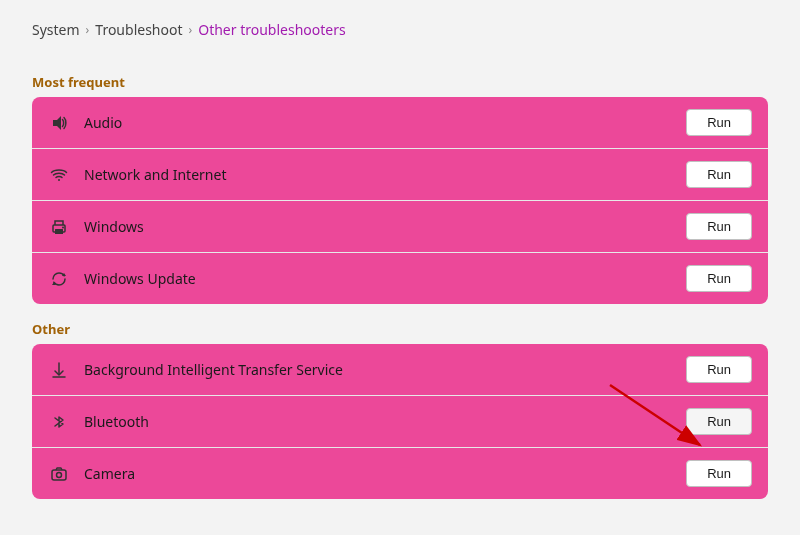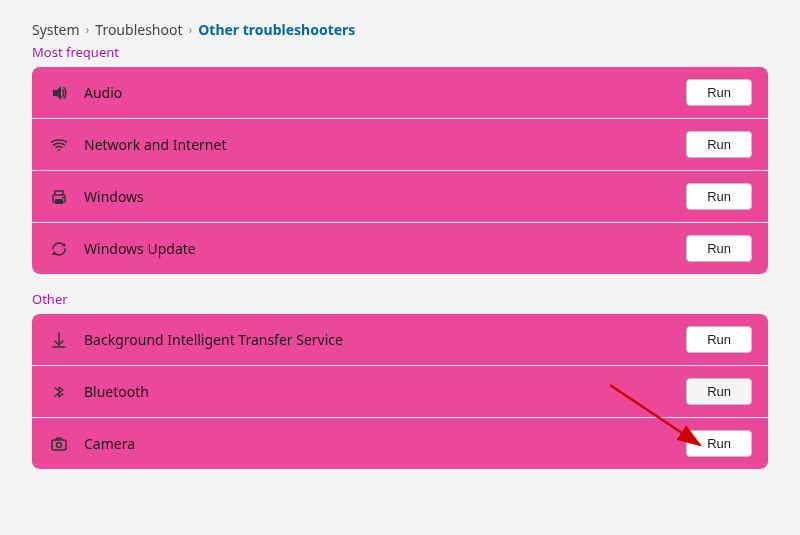--- a/index.html
+++ b/index.html
@@ -15,39 +15,39 @@
       background: #f3f3f3;
       padding: 20px 32px 20px 32px;
       height: 535px;
       overflow: hidden;
     }
     .breadcrumb {
       display: flex;
       align-items: center;
       gap: 6px;
       font-size: 14px;
-      margin-bottom: 4px;
+      margin-bottom: 34px;
       color: #444;
     }
     .breadcrumb .crumb-link {
       color: #444;
       cursor: pointer;
     }
     .breadcrumb .crumb-current {
-      font-weight: 700;
-      color: #0369a1;
+      font-weight: 400;
+      color: #a21caf;
     }
     .breadcrumb .chevron {
       color: #888;
       font-size: 12px;
     }
     .section-label {
       font-size: 13px;
-      font-weight: 400;
-      color: #a21caf;
+      font-weight: 700;
+      color: #a16207;
       margin-bottom: 6px;
     }
     .troubleshooter-list {
       background: #ec4899;
       border-radius: 8px;
       overflow: hidden;
       margin-bottom: 16px;
     }
     .troubleshooter-item {
       display: flex;

